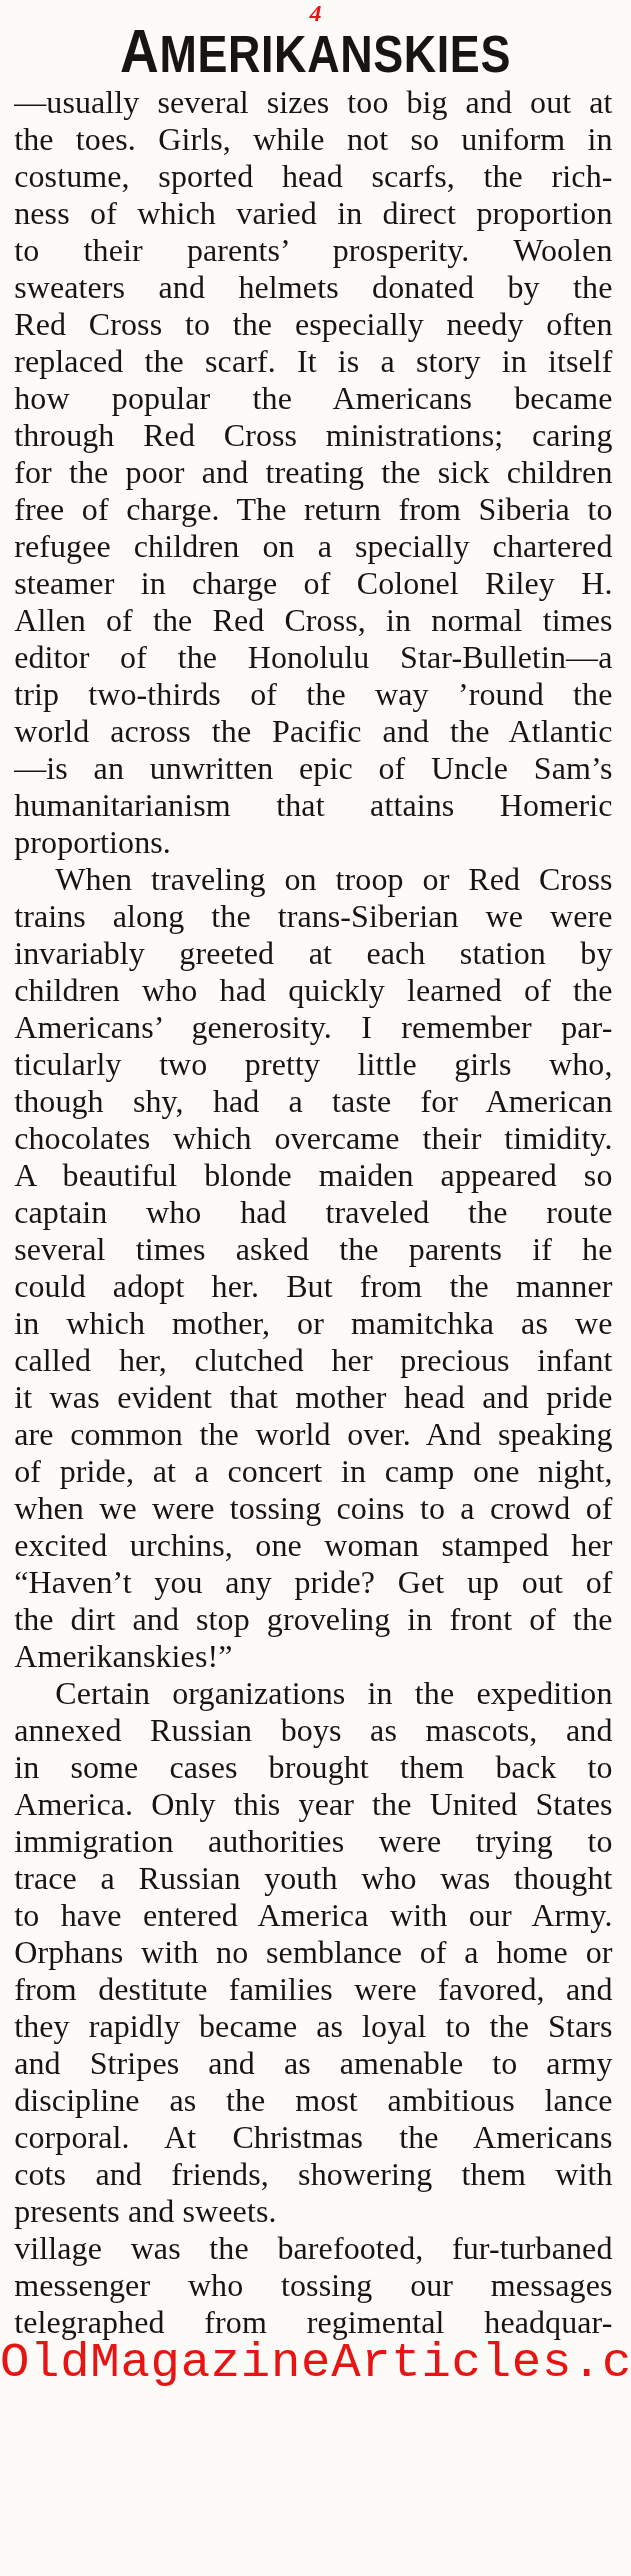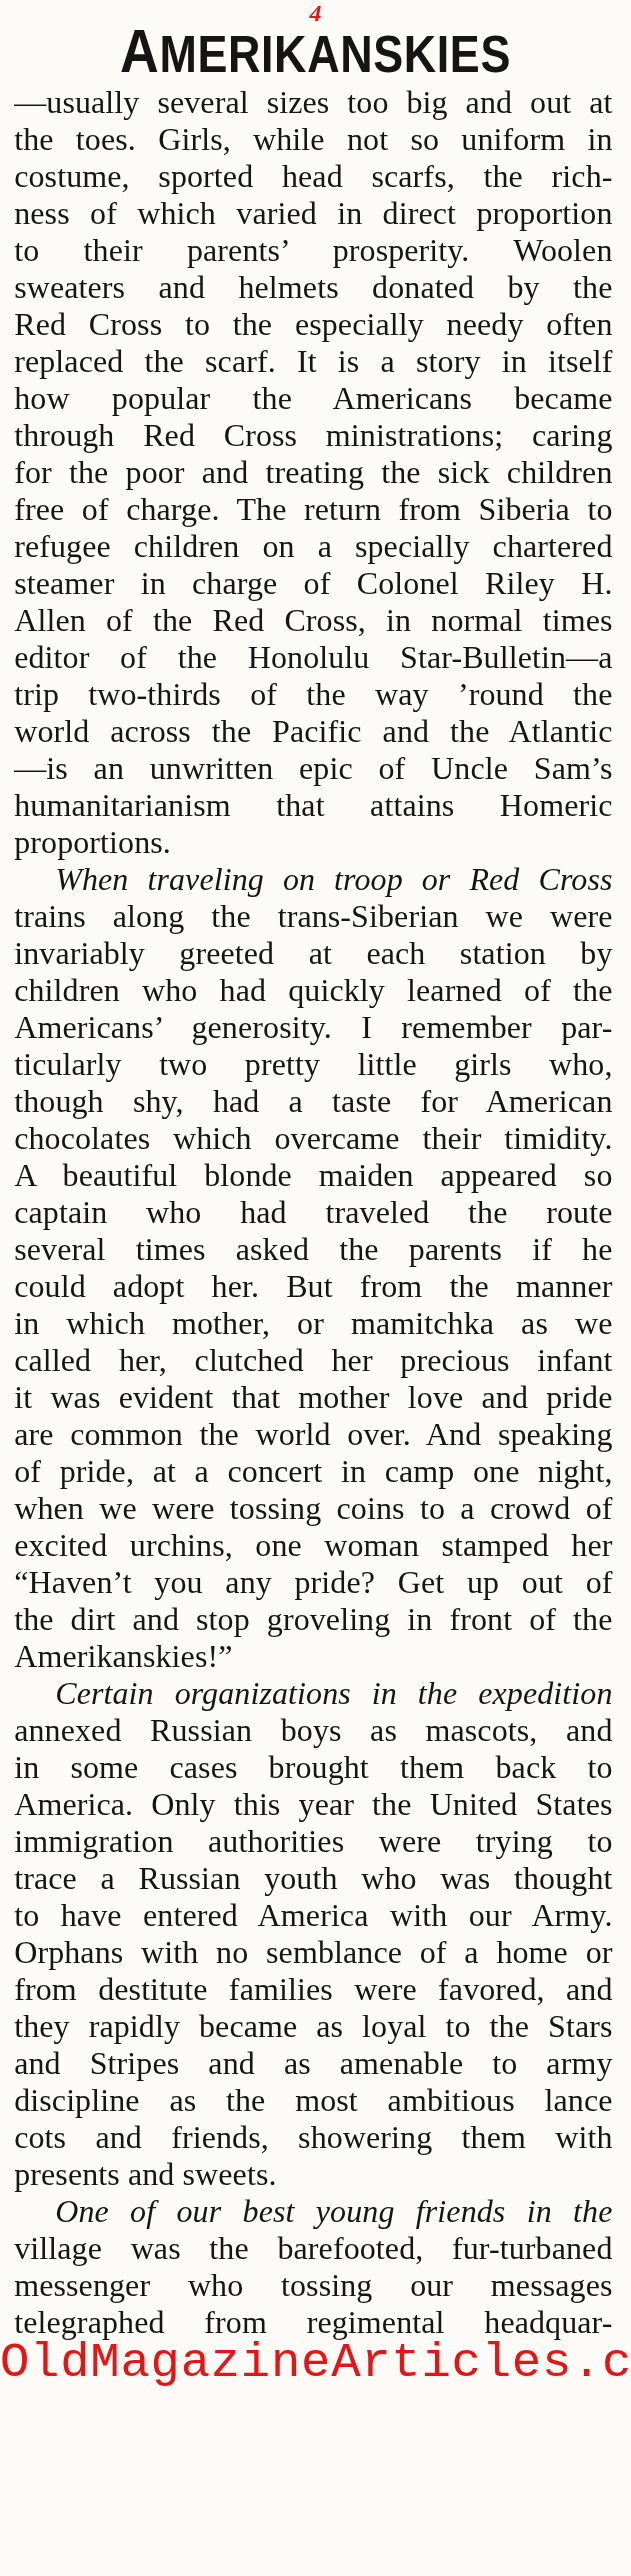--- a/index.html
+++ b/index.html
@@ -48,21 +48,21 @@
   .para { margin: 0; }
   .line {
     line-height: 37px;
     height: 37px;
     text-align: justify;
     text-align-last: justify;
     white-space: nowrap;
     letter-spacing: 0.1px;
   }
   .line.endline { text-align-last: left; }
-  .line.indent { text-indent: 41px; font-style: italic; }
+  .line.indent { text-indent: 41px; }
   .it { }
   .footer {
     margin-top: 1.4px;
     text-align: center;
     font-family: "Liberation Mono", monospace;
     font-weight: 400;
     font-size: 49px;
     line-height: 43px;
     letter-spacing: 0.7px;
     color: var(--accent, #e71414);
@@ -107,21 +107,21 @@
         <div class="line">Americans’ generosity. I remember par-</div>
         <div class="line">ticularly two pretty little girls who,</div>
         <div class="line">though shy, had a taste for American</div>
         <div class="line">chocolates which overcame their timidity.</div>
         <div class="line">A beautiful blonde maiden appeared so</div>
         <div class="line">captain who had traveled the route</div>
         <div class="line">several times asked the parents if he</div>
         <div class="line">could adopt her. But from the manner</div>
         <div class="line"><span>in which mother, or </span><span class="it">mamitchka</span><span> as we</span></div>
         <div class="line">called her, clutched her precious infant</div>
-        <div class="line">it was evident that mother love and pride</div>
+        <div class="line">it was evident that mother head and pride</div>
         <div class="line">are common the world over. And speaking</div>
         <div class="line">of pride, at a concert in camp one night,</div>
         <div class="line">when we were tossing coins to a crowd of</div>
         <div class="line">excited urchins, one woman stamped her</div>
         <div class="line">“Haven’t you any pride? Get up out of</div>
         <div class="line">the dirt and stop groveling in front of the</div>
         <div class="line endline">Amerikanskies!”</div>
       </div>
       <div class="para">
         <div class="line indent">Certain organizations in the expedition</div>
@@ -129,25 +129,25 @@
         <div class="line">in some cases brought them back to</div>
         <div class="line">America. Only this year the United States</div>
         <div class="line">immigration authorities were trying to</div>
         <div class="line">trace a Russian youth who was thought</div>
         <div class="line">to have entered America with our Army.</div>
         <div class="line">Orphans with no semblance of a home or</div>
         <div class="line">from destitute families were favored, and</div>
         <div class="line">they rapidly became as loyal to the Stars</div>
         <div class="line">and Stripes and as amenable to army</div>
         <div class="line">discipline as the most ambitious lance</div>
+        <div class="line">corporal. At Christmas the Americans</div>
         <div class="line">cots and friends, showering them with</div>
         <div class="line endline">presents and sweets.</div>
       </div>
       <div class="para">
-        <div class="line indent">One of our best young friends in the</div>
         <div class="line">village was the barefooted, fur-turbaned</div>
         <div class="line">messenger who tossing our messages</div>
         <div class="line">telegraphed from regimental headquar-</div>
       </div>
     </div>
   <div class="footer">OldMagazineArticles.com</div>
 </div>
 
 
 </body></html>

